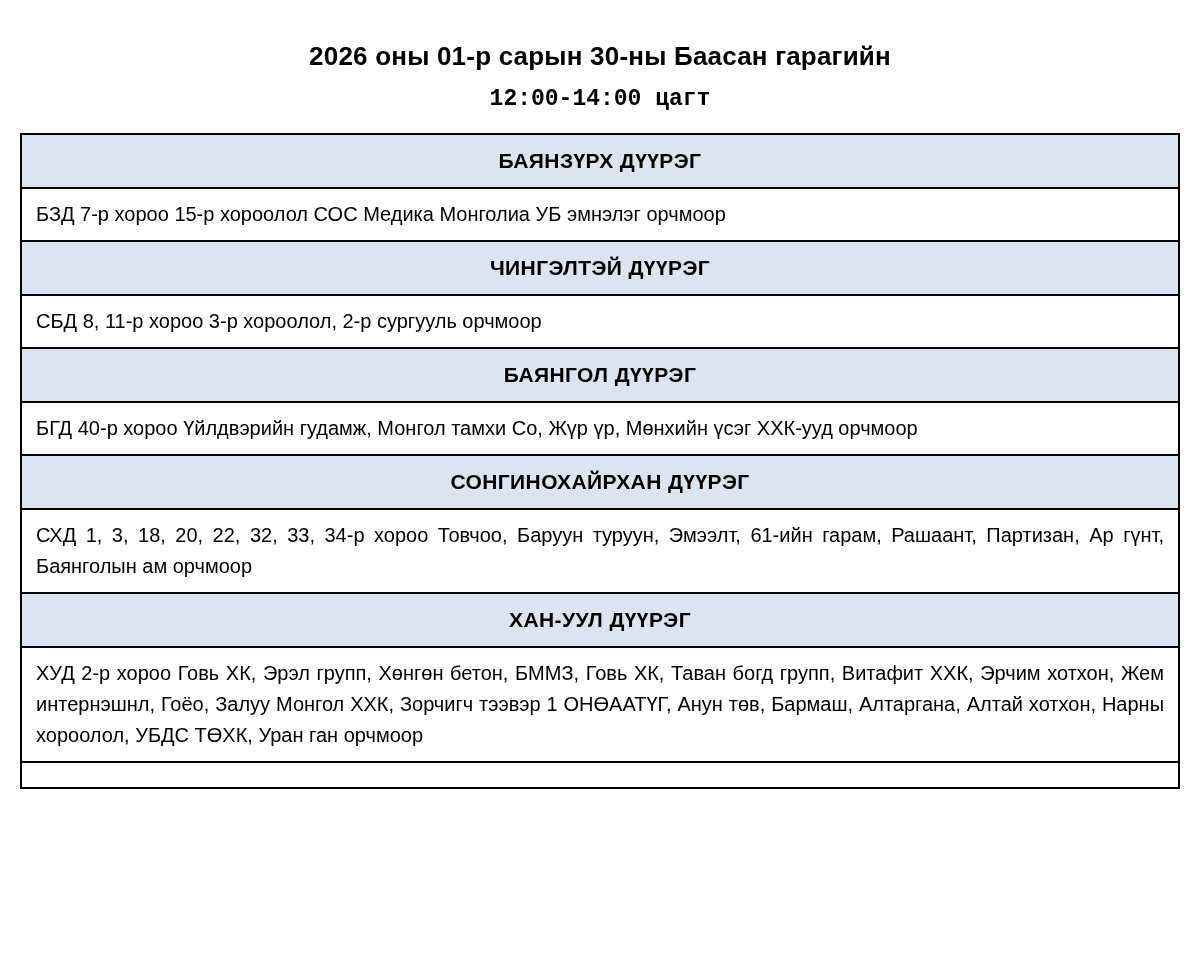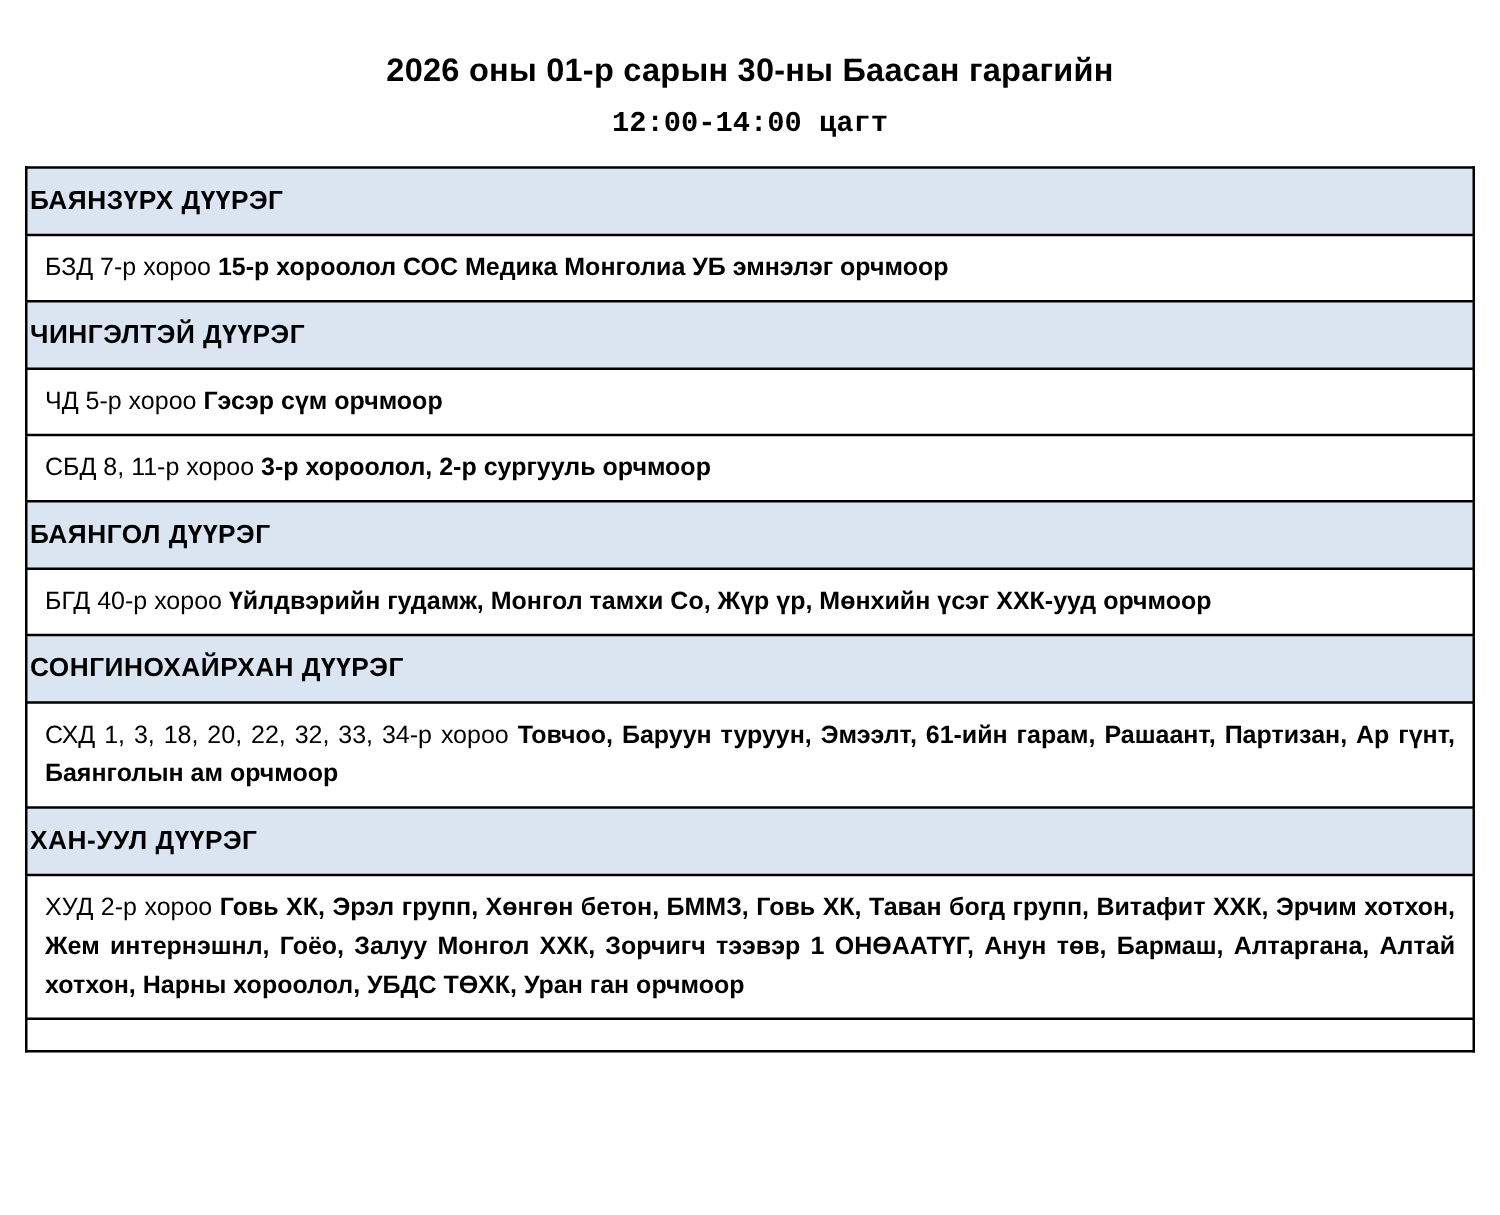--- a/index.html
+++ b/index.html
@@ -44,40 +44,41 @@
     border-collapse: collapse;
     table-layout: fixed;
   }
   .schedule-table td {
     border: 2px solid #000000;
     padding: 0;
     vertical-align: middle;
   }
   .district-header {
     background: #dbe5f1;
+    text-align: center;
     font-weight: bold;
     font-size: 21px;
     letter-spacing: 0.4px;
     height: 44px;
     padding: 4px 2px !important;
   }
   .entry-cell {
     background: #ffffff;
     font-size: 20px;
     padding: 10px 14px !important;
     line-height: 1.55;
     text-align: justify;
     text-justify: inter-word;
   }
   .entry-cell .khoroo {
     font-weight: normal;
     white-space: nowrap;
   }
   .entry-cell .detail {
-    font-weight: bold;
+    font-weight: normal;
   }
   .spacer-row td {
     border: 2px solid #000000;
     border-top: none;
     height: 24px;
     background: #ffffff;
   }
 </style>
 </head>
 <body>
@@ -96,26 +97,20 @@
       </tr>
       <tr>
         <td class="entry-cell">
           <span class="khoroo">БЗД 7-р хороо</span>
           <span class="detail">15-р хороолол СОС Медика Монголиа УБ эмнэлэг орчмоор</span>
         </td>
       </tr>
 
       <tr>
         <td class="district-header">ЧИНГЭЛТЭЙ ДҮҮРЭГ</td>
-      </tr>
-      <tr>
-        <td class="entry-cell">
-          <span class="khoroo">ЧД 5-р хороо</span>
-          <span class="detail">Гэсэр сүм орчмоор</span>
-        </td>
       </tr>
 
       <tr>
         <td class="entry-cell">
           <span class="khoroo">СБД 8, 11-р хороо</span>
           <span class="detail">3-р хороолол, 2-р сургууль орчмоор</span>
         </td>
       </tr>
 
       <tr>

